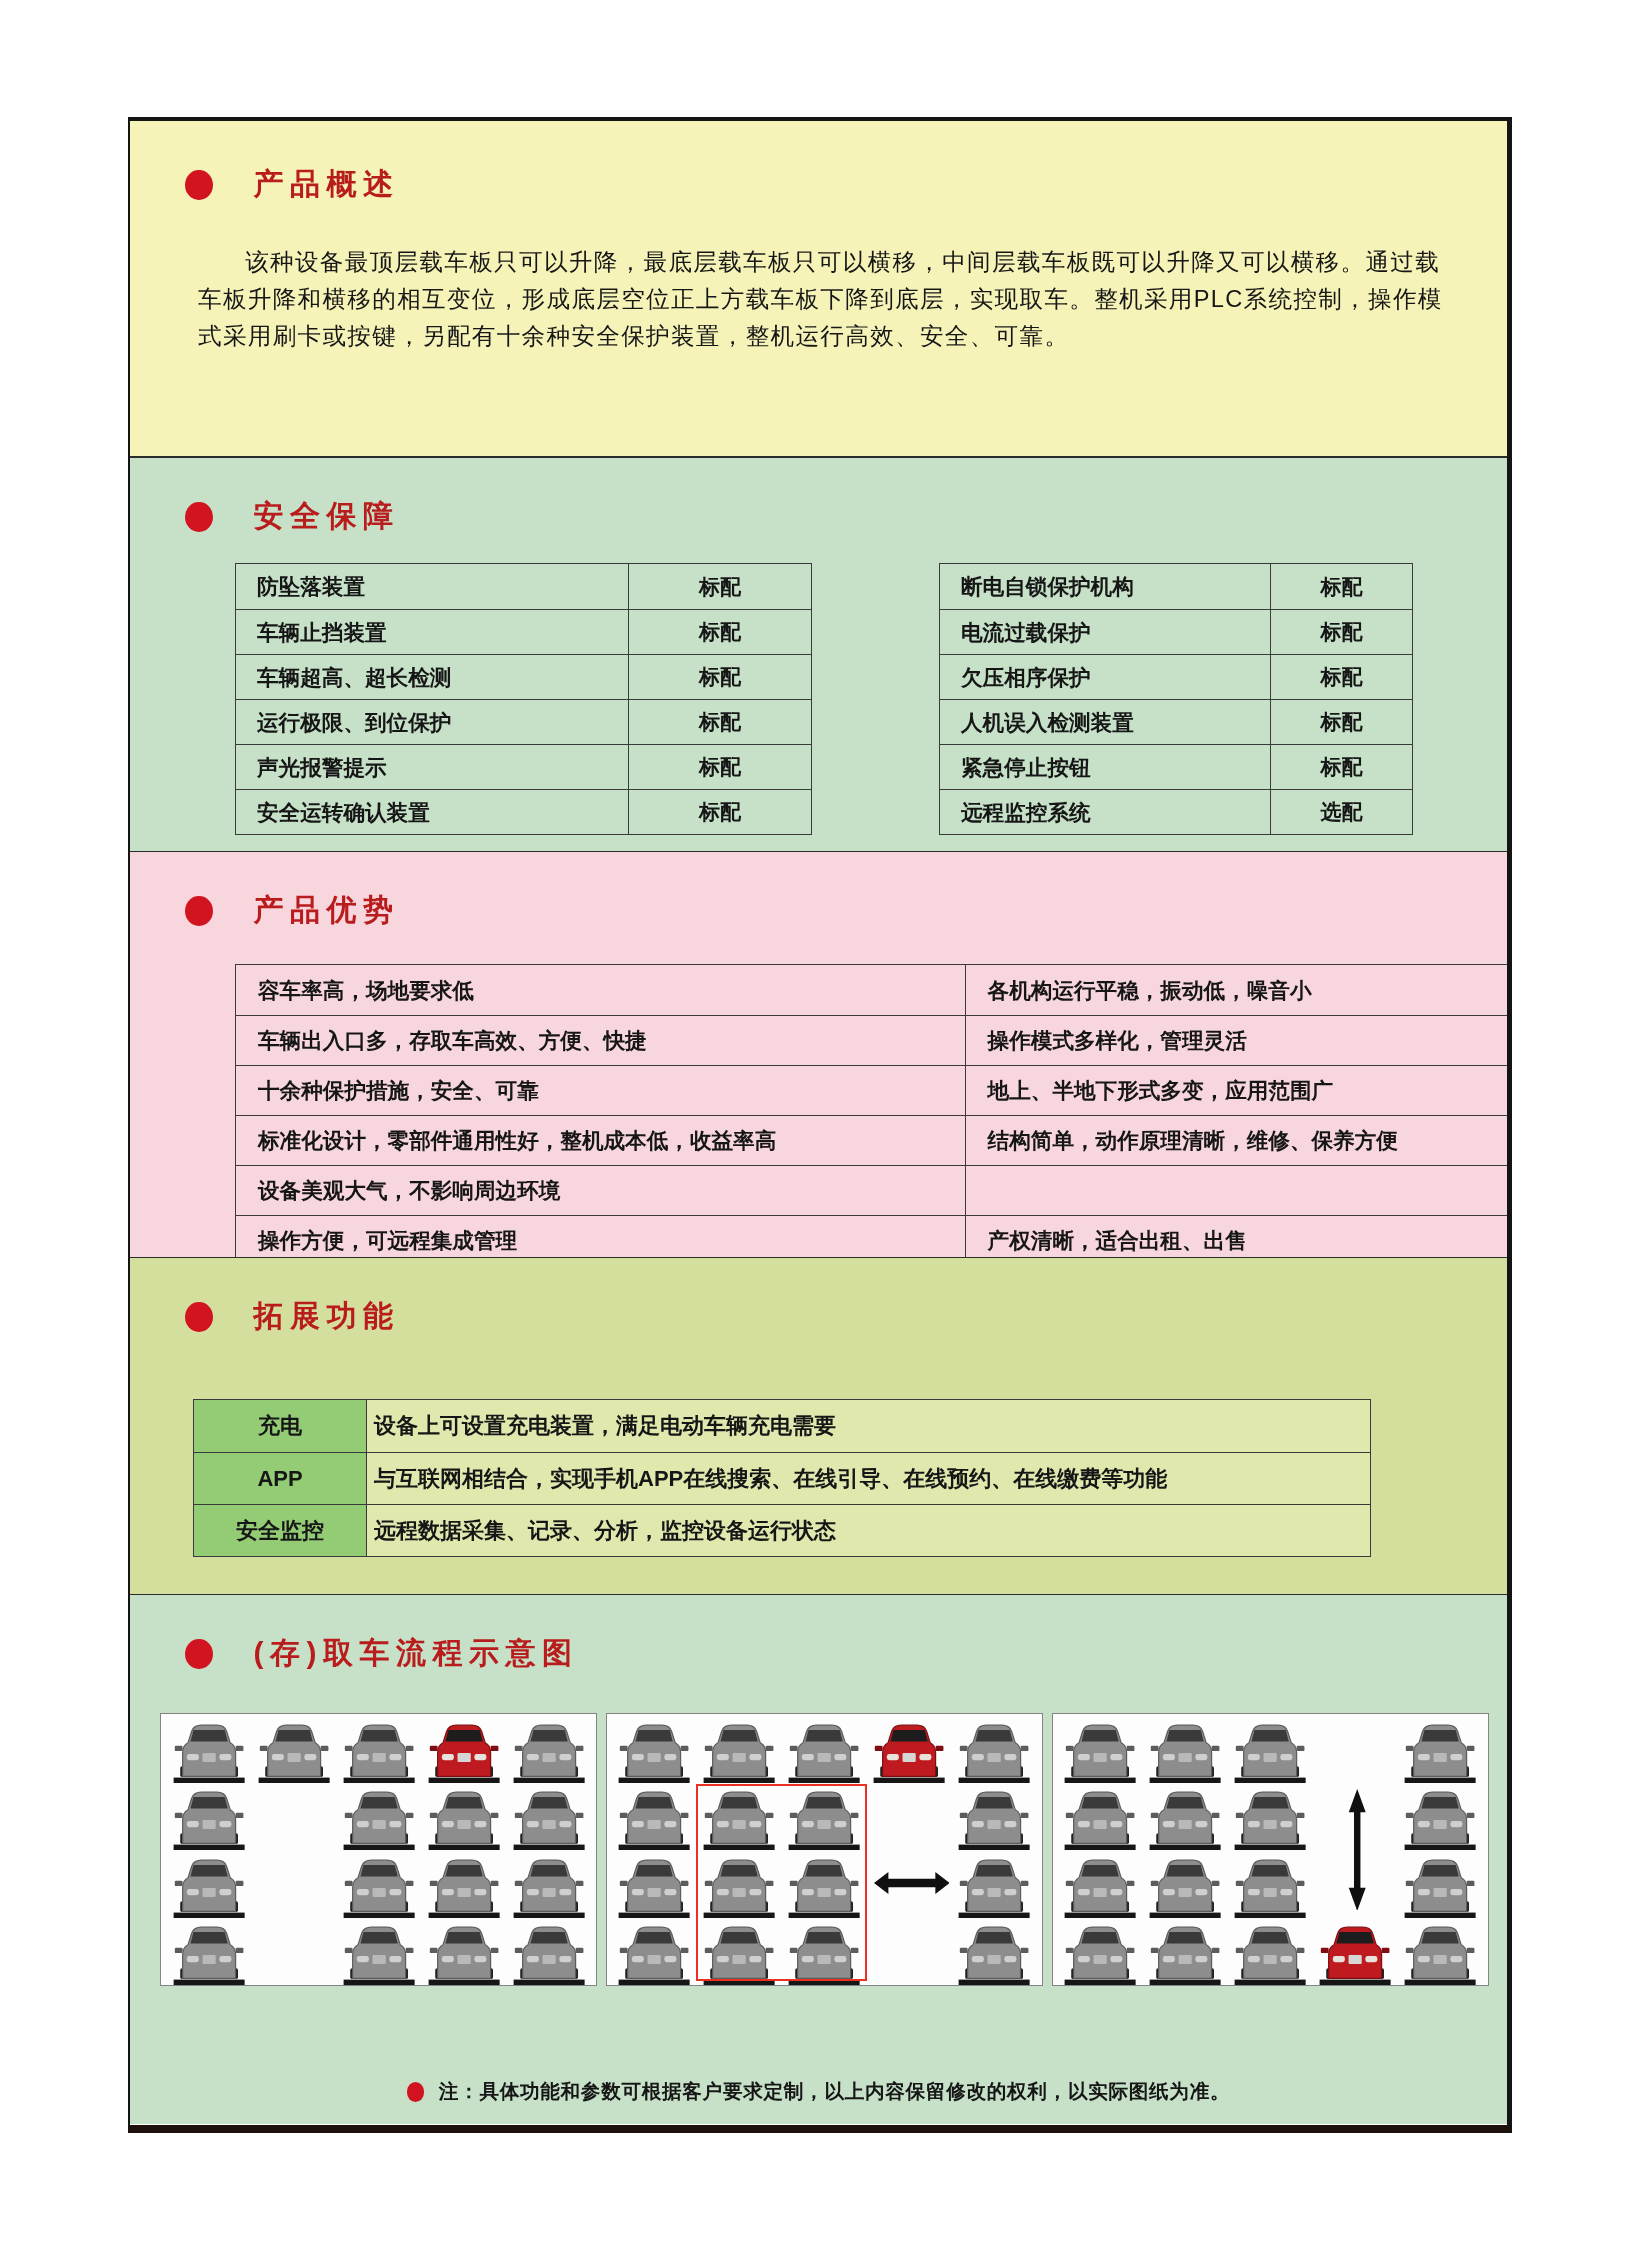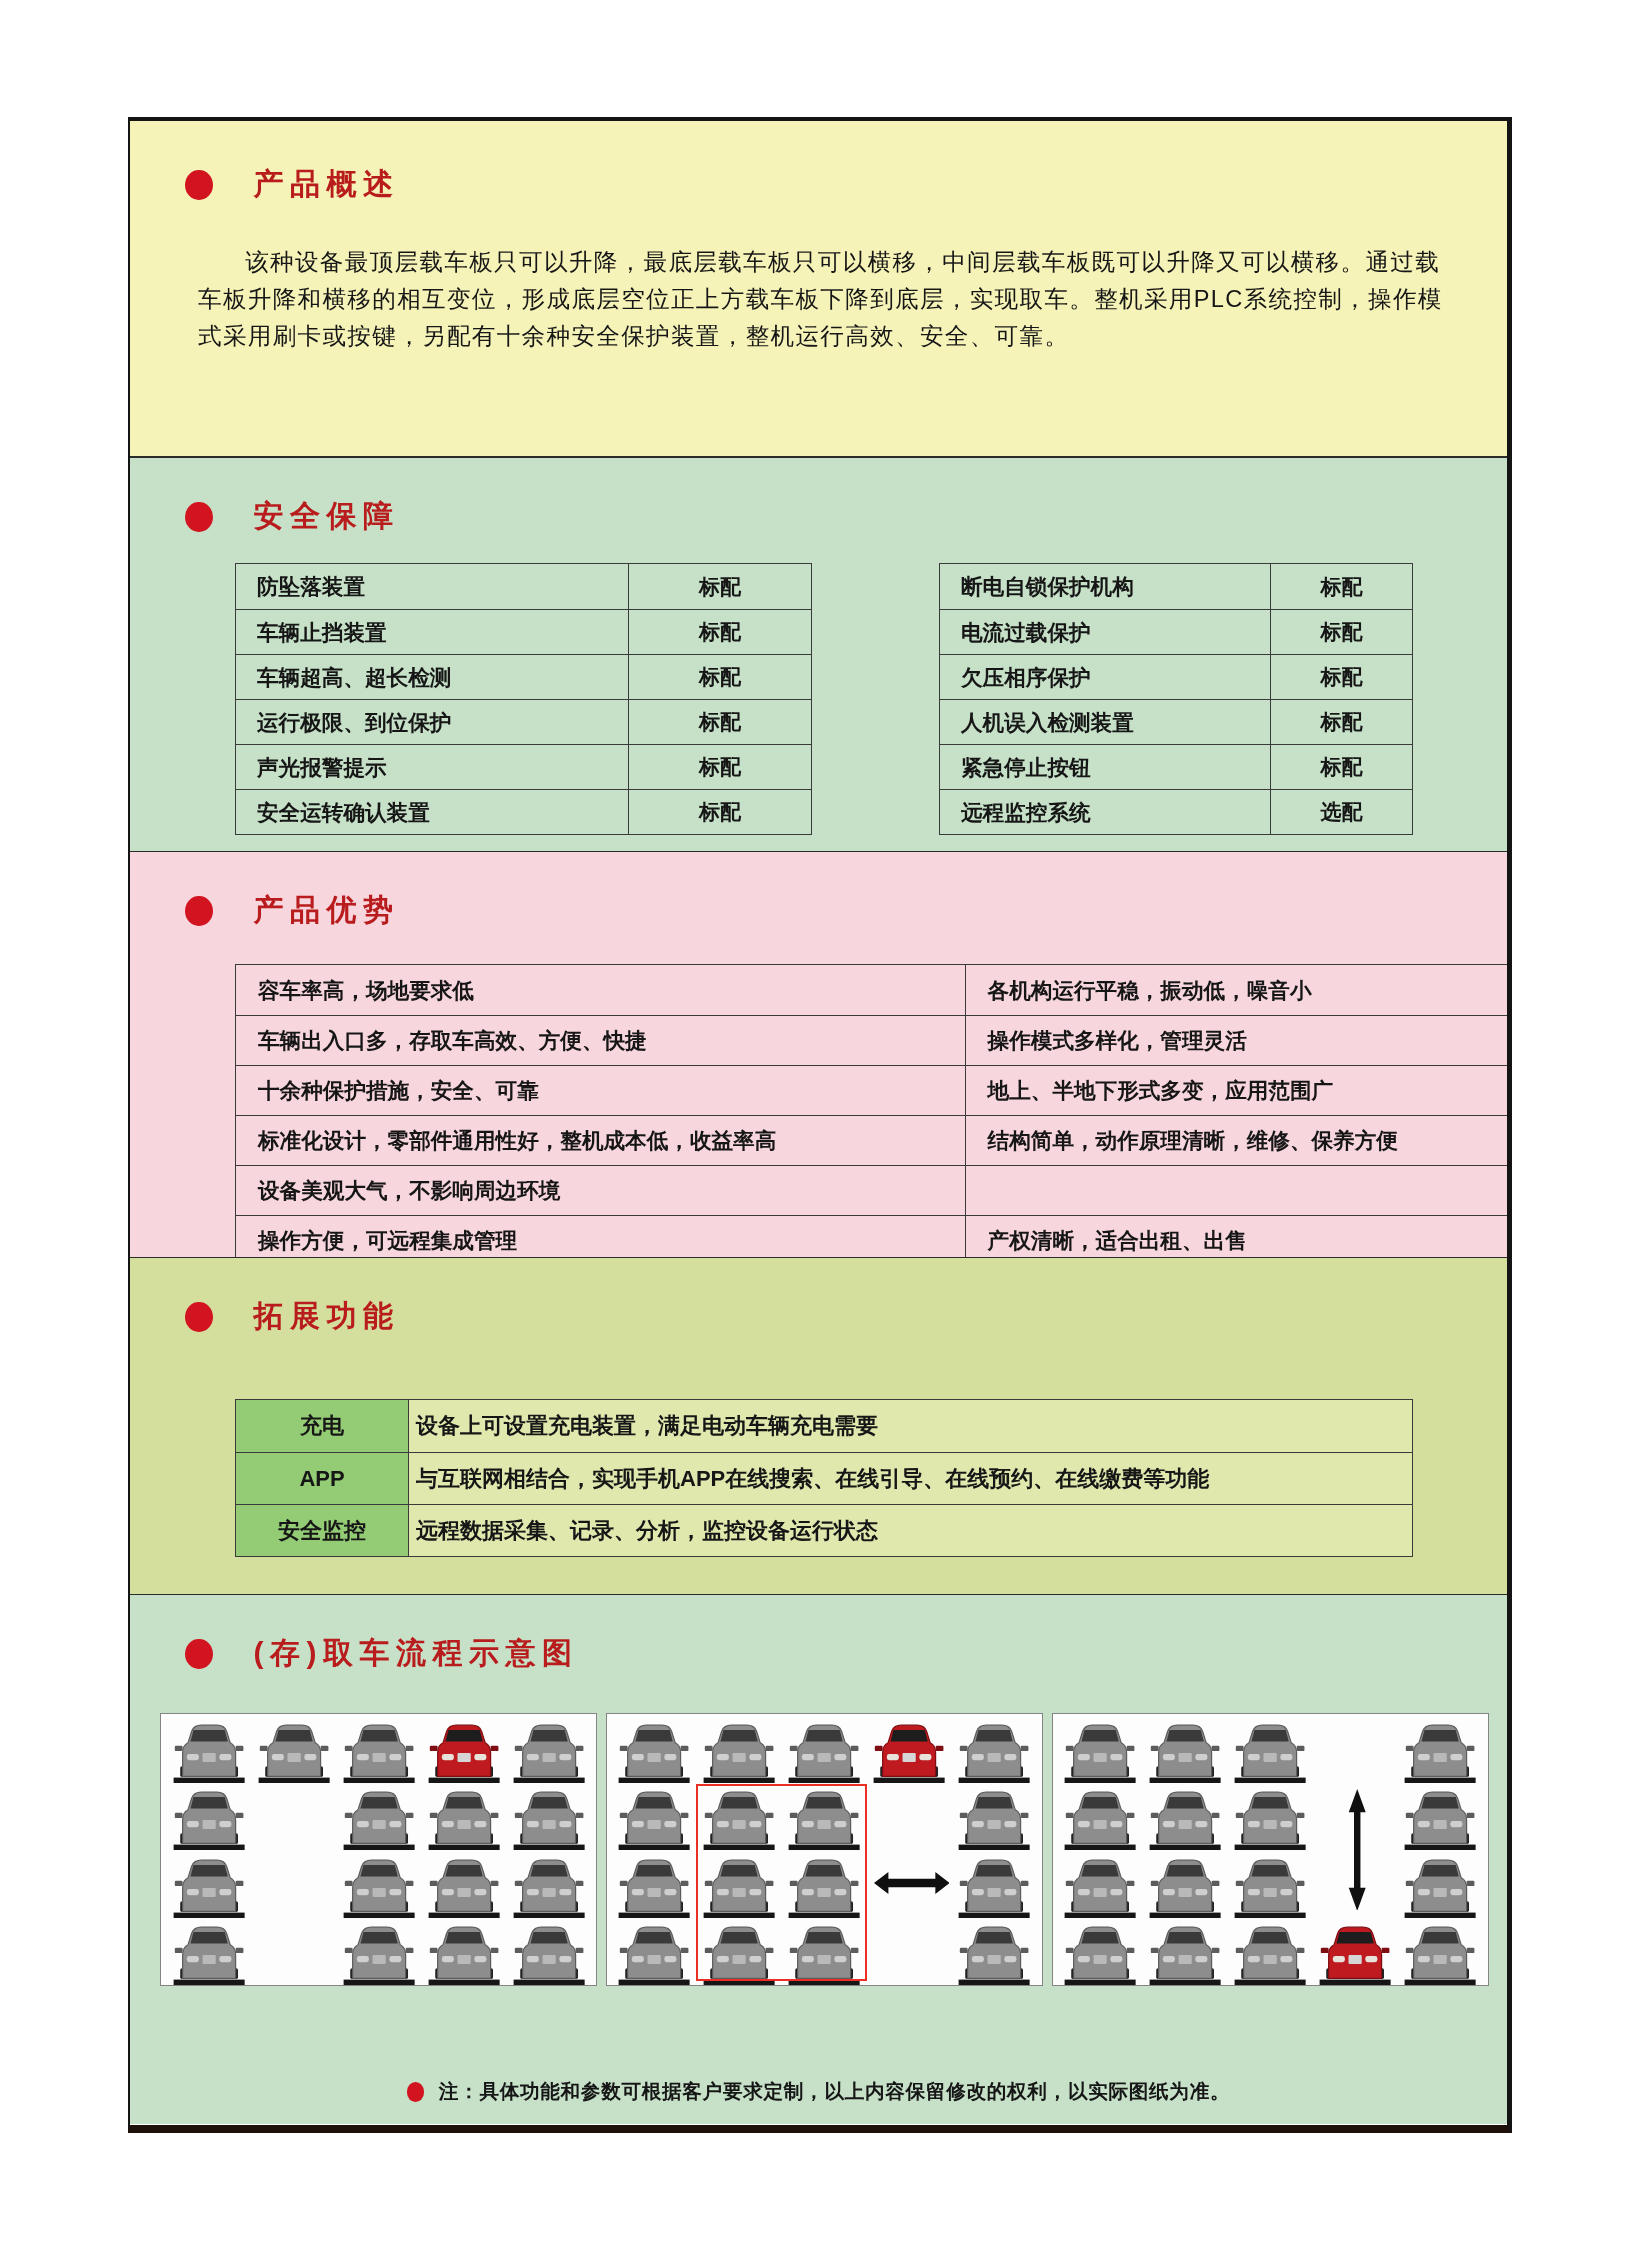--- a/index.html
+++ b/index.html
@@ -49,21 +49,21 @@
 
   
   .adv-table{margin:33px 0 0 105px;width:1282px;border:1.3px solid var(--line)}
   .arow{display:flex;height:50px;border-top:1.3px solid var(--line)}
   .arow:first-child{border-top:none}
   .acell{display:flex;align-items:center;font-size:21.6px;font-weight:600;padding-left:22px}
   .acell.l{width:57%;border-right:1.3px solid var(--line)}
   .acell.r{width:43%}
 
   
-  .ext-table{margin:62px 0 0 105px;width:1178px;border:1.3px solid var(--line)}
+  .ext-table{margin:62px 0 0 63px;width:1178px;border:1.3px solid var(--line)}
   .erow{display:flex;height:52px;border-top:1.3px solid var(--line)}
   .erow:first-child{border-top:none}
   .elabel{width:173px;background:var(--label-green);display:flex;align-items:center;justify-content:center;
           font-size:22px;font-weight:600;border-right:1.3px solid var(--line)}
   .edesc{flex:1;background:var(--cell-olive);display:flex;align-items:center;padding-left:7px;font-size:22px;font-weight:700}
 
   
   .panels{display:flex;gap:8.5px;margin:39px 0 0 30px;width:1329px;height:273px}
   .panel{flex:1;position:relative;background:#fdfdfd;border:1.3px solid #848484}
   .pgrid{position:absolute;inset:0;display:grid;grid-template-columns:repeat(5,1fr);

